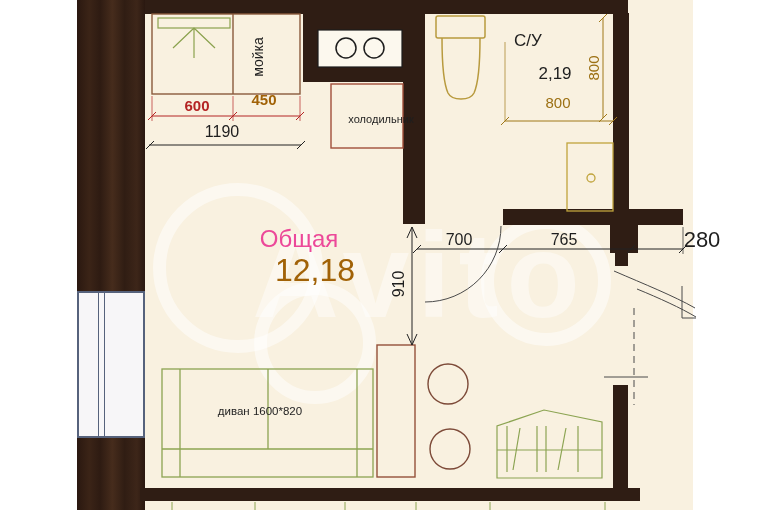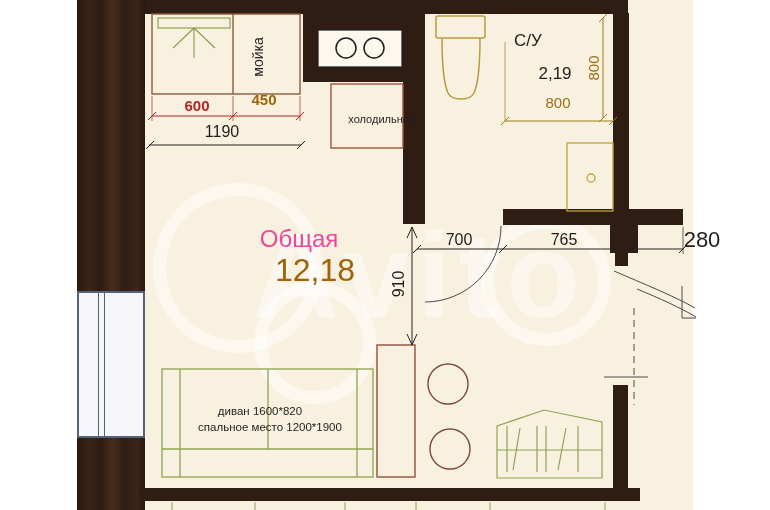--- a/index.html
+++ b/index.html
@@ -211,14 +211,13 @@
   <div class="lbl t-living-area">12,18</div>
   <div class="lbl t-su">С/У</div>
   <div class="lbl t-su-area">2,19</div>
   <div class="lbl rot t-800v">800</div>
   <div class="lbl t-800h">800</div>
   <div class="lbl t-700">700</div>
   <div class="lbl t-765">765</div>
   <div class="lbl t-280">280</div>
   <div class="lbl rot t-910">910</div>
   <div class="lbl t-sofa1">диван 1600*820</div>
-  <div class="lbl t-sofa2">спальное место 1200*1900</div>
 </div>
 
 </body></html>

